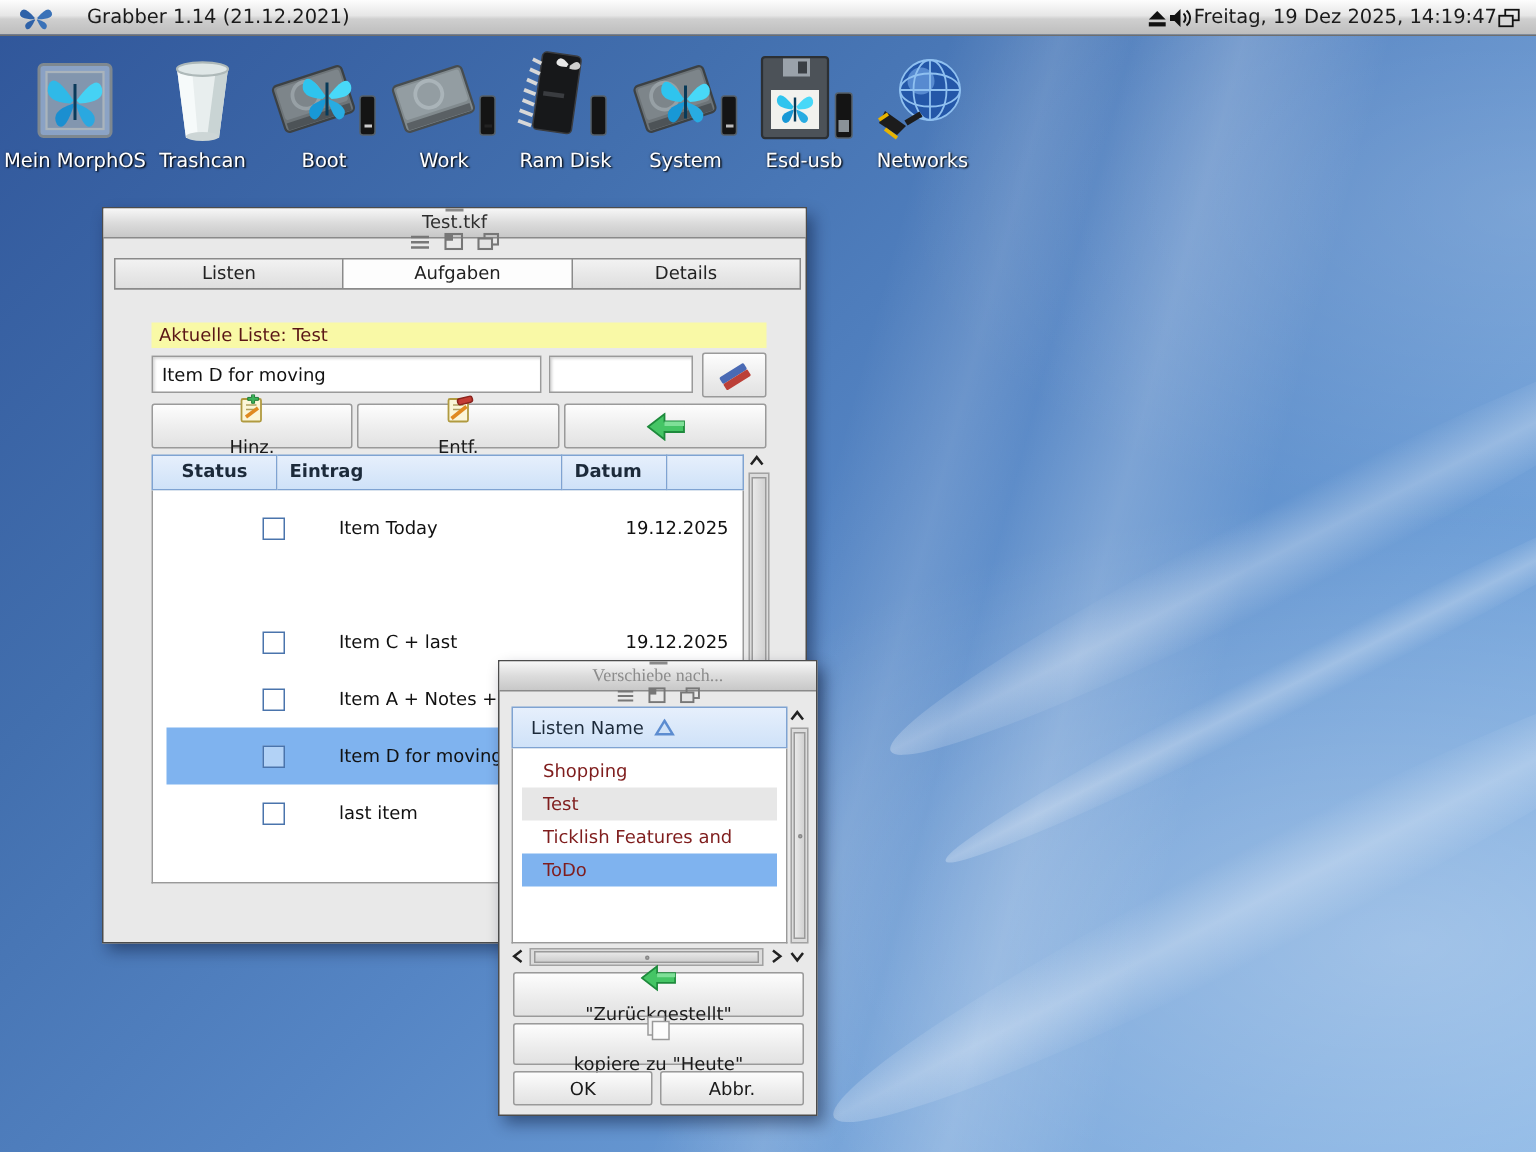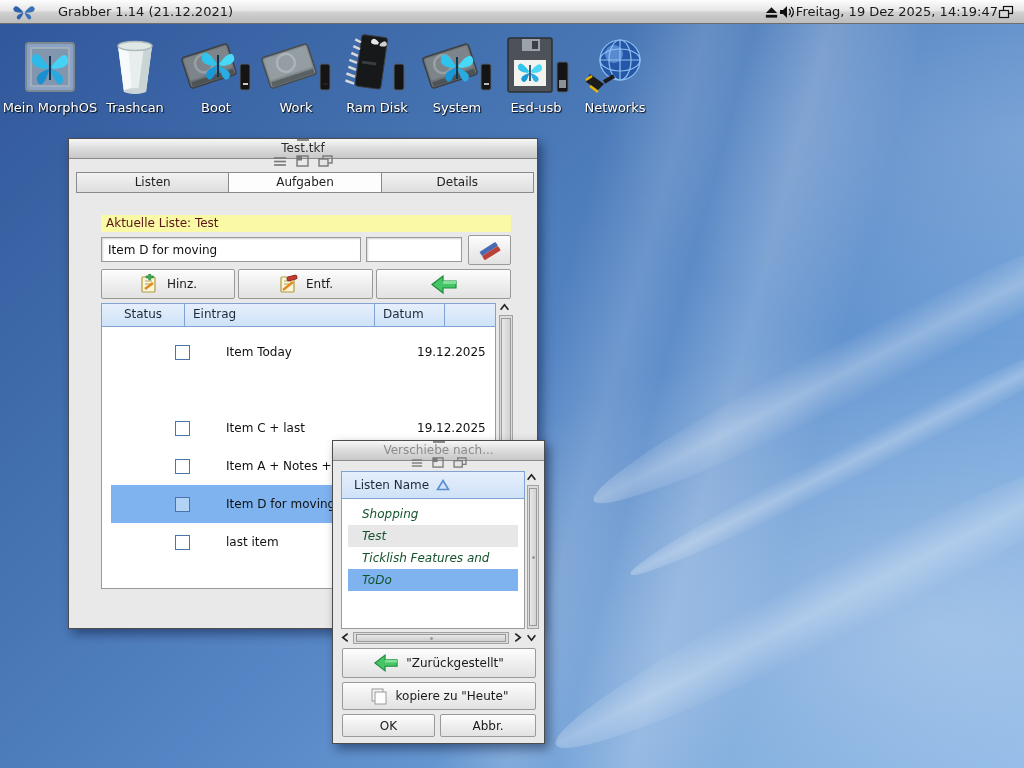--- a/index.html
+++ b/index.html
@@ -32,43 +32,43 @@
     text-shadow:1px 1px 1px rgba(0,0,0,0.85), 0 0 2px rgba(0,0,0,0.5); white-space:nowrap; }
 
   
   .win { position:absolute; background:#e9e9e9; border:1px solid #4c4c4c;
     box-shadow:4px 5px 10px rgba(0,10,40,0.45); }
   .titlebar { position:absolute; left:0; top:0; right:0; height:20px;
     background:linear-gradient(#f7f7f7,#dcdcdc 50%,#c8c8c8);
     border-bottom:1px solid #8a8a8a; display:flex; align-items:center; padding:0 6px;flex-direction:column; }
   .closebox { width:12px; height:12px; border:1px solid #8a8a8a; background:linear-gradient(#fff,#dedede); }
   .titletext { flex:1; text-align:center; font-size:12px; color:#2e2e2e; }
-  .titletext.dim { color:#8c8c8c; }
+  .titletext.dim { color:#8c8c8c;font-family:Liberation Serif, serif; }
   .tbicons { display:flex; align-items:center; gap:9px; }
 
   
   .tabstrip { position:absolute; display:flex; border:1px solid #8a8a8a; background:#8a8a8a; gap:1px; }
   .tab { flex:1; text-align:center; line-height:19px; font-size:12px; color:#222;
     background:linear-gradient(#f2f2f2,#dedede); cursor:pointer; }
   .tab.active { background:#fdfdfd; }
 
   .banner { position:absolute; background:#f9f9a6; color:#5a1616; font-size:12px;
     padding:1px 5px; line-height:14px; }
 
   .input { position:absolute; background:#fff; border:1px solid #9a9a9a;
     box-shadow:inset 1px 1px 2px rgba(0,0,0,0.18); font-family:inherit; font-size:12px;
     padding:0 6px; color:#111; }
   .btn { position:absolute; background:linear-gradient(#fdfdfd,#ececec 60%,#e2e2e2);
     border:1px solid #9a9a9a; border-radius:2px; display:flex; align-items:center;
-    justify-content:center; gap:8px; font-size:12px; color:#1a1a1a; cursor:pointer; }
+    justify-content:center; gap:8px; font-size:12px; color:#1a1a1a; cursor:pointer;flex-direction:column; }
 
   
   .thead { position:absolute; display:flex; }
   .th { background:linear-gradient(#e6effc,#cfe2f8); border:1px solid #7fa3d2; border-left:none;
-    font-size:12px; color:#1c2a3a; padding:3px 8px 4px 8px; height:24px; }
+    font-size:12px; color:#1c2a3a; padding:3px 8px 4px 8px; height:24px;font-weight:bold; }
   .th:first-child { border-left:1px solid #7fa3d2; }
   .tbody { position:absolute; background:#fff; border:1px solid #9a9a9a; border-top:none; }
   .trow { position:absolute; left:9px; right:9px; height:38px; display:flex; align-items:center; }
   .trow.sel { background:#7fb3ef; }
   .cb { position:absolute; left:64px; width:15px; height:15px; border:1px solid #4a74ac; background:#fff; }
   .trow.sel .cb { background:#b2d2f6; }
   .entry { position:absolute; left:115px; font-size:12px; color:#111; }
   .tdate { position:absolute; left:306px; font-size:12px; color:#111; }
 
   
@@ -77,21 +77,21 @@
     display:flex; align-items:center; justify-content:center; }
   .sbthumb.h { background:linear-gradient(#e8e8e8,#cecece); }
   .dot { width:4px; height:4px; border-radius:50%; background:#aaa; border:1px solid #888; }
   .chev { position:absolute; width:13px; height:13px; display:flex; align-items:center; justify-content:center; cursor:pointer; }
 
   
   .lhead { position:absolute; background:linear-gradient(#e6effc,#cfe2f8); border:1px solid #7fa3d2;
     display:flex; align-items:center; gap:7px; padding-left:12px; font-size:12px; color:#1c2a3a; }
   .lbody { position:absolute; background:#fff; border:1px solid #9a9a9a; border-top:none; }
   .lrow { position:absolute; left:6px; right:6px; height:22px; line-height:22px;
-    padding-left:14px; font-size:12px; color:#14532d; cursor:pointer;font-style:italic; }
+    padding-left:14px; font-size:12px; color:#7f1d1d; cursor:pointer; }
   .lrow.alt { background:#e7e7e7; }
   .lrow.sel { background:#7fb3ef; }
 
   svg { display:block; }
 </style>
 </head>
 <body>
 
 <div class="streak" style="left:560px; top:330px; width:620px; height:60px;"></div>
 <div class="streak" style="left:600px; top:430px; width:560px; height:34px;"></div>

